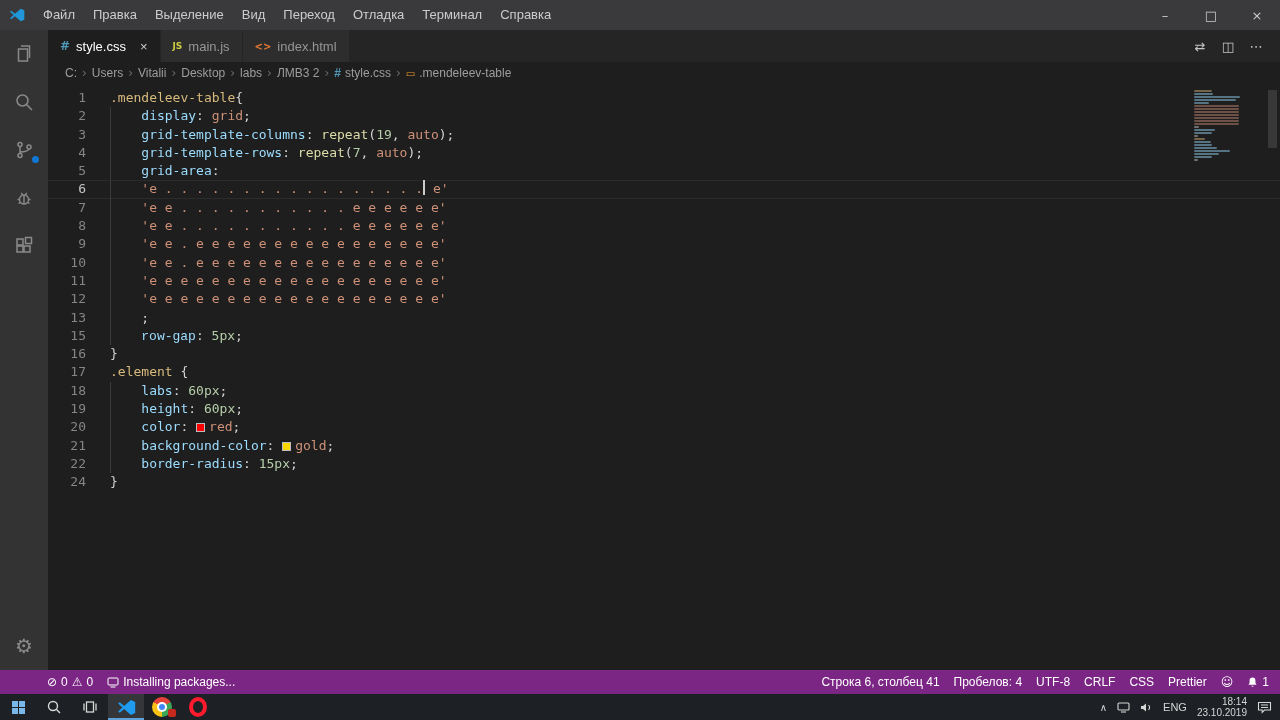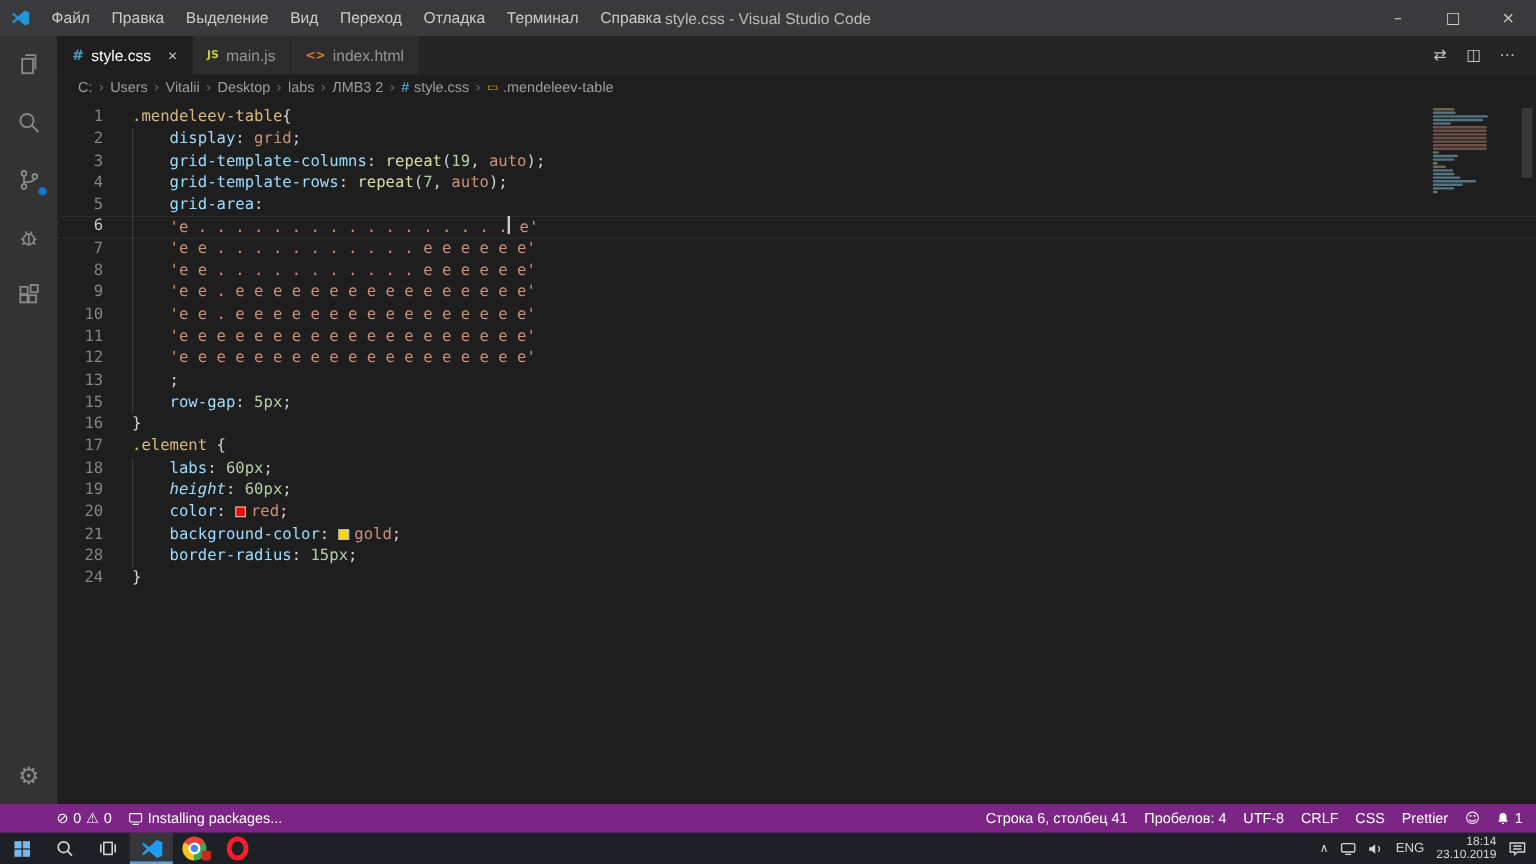--- a/index.html
+++ b/index.html
@@ -120,21 +120,20 @@
     <div class="menus" id="menus">
         <div class="menu-item">Файл</div>
         <div class="menu-item">Правка</div>
         <div class="menu-item">Выделение</div>
         <div class="menu-item">Вид</div>
         <div class="menu-item">Переход</div>
         <div class="menu-item">Отладка</div>
         <div class="menu-item">Терминал</div>
         <div class="menu-item">Справка</div>
       </div>
-    <div class="window-title">style.css - Visual Studio Code</div>
     <div class="win-controls">
       <div class="wc">–</div>
       <div class="wc">□</div>
       <div class="wc">×</div>
     </div>
   </div>
 
   <div class="main">
 
     <div class="activity-bar">
@@ -247,28 +246,28 @@
             <div class="line"><span class="gutter">4</span><span class="content"><span class="guide"></span><span style="color: rgb(212, 212, 212);">    </span><span style="color: rgb(156, 220, 254);">grid-template-rows</span><span style="color: rgb(212, 212, 212);">: </span><span style="color: rgb(220, 220, 170);">repeat</span><span style="color: rgb(212, 212, 212);">(</span><span style="color: rgb(181, 206, 168);">7</span><span style="color: rgb(212, 212, 212);">, </span><span style="color: rgb(206, 145, 120);">auto</span><span style="color: rgb(212, 212, 212);">);</span></span></div>
             <div class="line"><span class="gutter">5</span><span class="content"><span class="guide"></span><span style="color: rgb(212, 212, 212);">    </span><span style="color: rgb(156, 220, 254);">grid-area</span><span style="color: rgb(212, 212, 212);">:</span></span></div>
             <div class="line current"><span class="gutter">6</span><span class="content"><span class="guide"></span><span style="color: rgb(212, 212, 212);">    </span><span style="color: rgb(206, 145, 120);">'e . . . . . . . . . . . . . . . . .</span><span class="cursor"></span><span style="color: rgb(206, 145, 120);"> e'</span></span></div>
             <div class="line"><span class="gutter">7</span><span class="content"><span class="guide"></span><span style="color: rgb(212, 212, 212);">    </span><span style="color: rgb(206, 145, 120);">'e e . . . . . . . . . . . e e e e e e'</span></span></div>
             <div class="line"><span class="gutter">8</span><span class="content"><span class="guide"></span><span style="color: rgb(212, 212, 212);">    </span><span style="color: rgb(206, 145, 120);">'e e . . . . . . . . . . . e e e e e e'</span></span></div>
             <div class="line"><span class="gutter">9</span><span class="content"><span class="guide"></span><span style="color: rgb(212, 212, 212);">    </span><span style="color: rgb(206, 145, 120);">'e e . e e e e e e e e e e e e e e e e'</span></span></div>
             <div class="line"><span class="gutter">10</span><span class="content"><span class="guide"></span><span style="color: rgb(212, 212, 212);">    </span><span style="color: rgb(206, 145, 120);">'e e . e e e e e e e e e e e e e e e e'</span></span></div>
             <div class="line"><span class="gutter">11</span><span class="content"><span class="guide"></span><span style="color: rgb(212, 212, 212);">    </span><span style="color: rgb(206, 145, 120);">'e e e e e e e e e e e e e e e e e e e'</span></span></div>
             <div class="line"><span class="gutter">12</span><span class="content"><span class="guide"></span><span style="color: rgb(212, 212, 212);">    </span><span style="color: rgb(206, 145, 120);">'e e e e e e e e e e e e e e e e e e e'</span></span></div>
             <div class="line"><span class="gutter">13</span><span class="content"><span class="guide"></span><span style="color: rgb(212, 212, 212);">    </span><span style="color: rgb(212, 212, 212);">;</span></span></div>
-            <div class="line"><span class="gutter">15</span><span class="content"><span class="guide"></span><span style="color: rgb(212, 212, 212);">    </span><span style="color: rgb(156, 220, 254);">row-gap</span><span style="color: rgb(212, 212, 212);">: </span><span style="color: rgb(181, 206, 168);">5px</span><span style="color: rgb(212, 212, 212);">;</span></span></div>
+            <div class="line"><span class="gutter">15</span><span class="content"><span class="guide"></span><span style="color: rgb(212, 212, 212);">    </span><span style="color: rgb(156, 220, 254); font-family: Liberation Mono, monospace;">row-gap</span><span style="color: rgb(212, 212, 212);">: </span><span style="color: rgb(181, 206, 168);">5px</span><span style="color: rgb(212, 212, 212);">;</span></span></div>
             <div class="line"><span class="gutter">16</span><span class="content"><span style="color: rgb(212, 212, 212);">}</span></span></div>
             <div class="line"><span class="gutter">17</span><span class="content"><span style="color: rgb(215, 186, 125);">.element</span><span style="color: rgb(212, 212, 212);"> {</span></span></div>
             <div class="line"><span class="gutter">18</span><span class="content"><span class="guide"></span><span style="color: rgb(212, 212, 212);">    </span><span style="color: rgb(156, 220, 254);">labs</span><span style="color: rgb(212, 212, 212);">: </span><span style="color: rgb(181, 206, 168);">60px</span><span style="color: rgb(212, 212, 212);">;</span></span></div>
-            <div class="line"><span class="gutter">19</span><span class="content"><span class="guide"></span><span style="color: rgb(212, 212, 212);">    </span><span style="color: rgb(156, 220, 254); font-style: italic;">height</span><span style="color: rgb(212, 212, 212);">: </span><span style="color: rgb(181, 206, 168);">60px</span><span style="color: rgb(212, 212, 212);">;</span></span></div>
+            <div class="line"><span class="gutter">19</span><span class="content"><span class="guide"></span><span style="color: rgb(212, 212, 212);">    </span><span style="color: rgb(156, 220, 254);">height</span><span style="color: rgb(212, 212, 212);">: </span><span style="color: rgb(181, 206, 168);">60px</span><span style="color: rgb(212, 212, 212);">;</span></span></div>
             <div class="line"><span class="gutter">20</span><span class="content"><span class="guide"></span><span style="color: rgb(212, 212, 212);">    </span><span style="color: rgb(156, 220, 254);">color</span><span style="color: rgb(212, 212, 212);">: </span><span class="swatch" style="background: rgb(255, 0, 0);"></span><span style="color: rgb(206, 145, 120);">red</span><span style="color: rgb(212, 212, 212);">;</span></span></div>
             <div class="line"><span class="gutter">21</span><span class="content"><span class="guide"></span><span style="color: rgb(212, 212, 212);">    </span><span style="color: rgb(156, 220, 254);">background-color</span><span style="color: rgb(212, 212, 212);">: </span><span class="swatch" style="background: rgb(255, 215, 0);"></span><span style="color: rgb(206, 145, 120);">gold</span><span style="color: rgb(212, 212, 212);">;</span></span></div>
-            <div class="line"><span class="gutter">28</span><span class="content"><span class="guide"></span><span style="color: rgb(212, 212, 212);">    </span><span style="color: rgb(156, 220, 254);">border-radius</span><span style="color: rgb(212, 212, 212);">: </span><span style="color: rgb(181, 206, 168);">15px</span><span style="color: rgb(212, 212, 212);">;</span></span></div>
+            <div class="line"><span class="gutter">22</span><span class="content"><span class="guide"></span><span style="color: rgb(212, 212, 212);">    </span><span style="color: rgb(156, 220, 254);">border-radius</span><span style="color: rgb(212, 212, 212);">: </span><span style="color: rgb(181, 206, 168);">15px</span><span style="color: rgb(212, 212, 212);">;</span></span></div>
             <div class="line"><span class="gutter">24</span><span class="content"><span style="color: rgb(212, 212, 212);">}</span></span></div>
           </div>
         <div class="minimap" id="minimap">
             <div class="mm-line" style="width: 17.85px; background: rgb(215, 186, 125);"></div>
             <div class="mm-line" style="width: 18.9px; background: rgb(156, 220, 254);"></div>
             <div class="mm-line" style="width: 46.2px; background: rgb(156, 220, 254);"></div>
             <div class="mm-line" style="width: 42px; background: rgb(156, 220, 254);"></div>
             <div class="mm-line" style="width: 14.7px; background: rgb(156, 220, 254);"></div>
             <div class="mm-line" style="width: 45.15px; background: rgb(206, 145, 120);"></div>
             <div class="mm-line" style="width: 45.15px; background: rgb(206, 145, 120);"></div>

